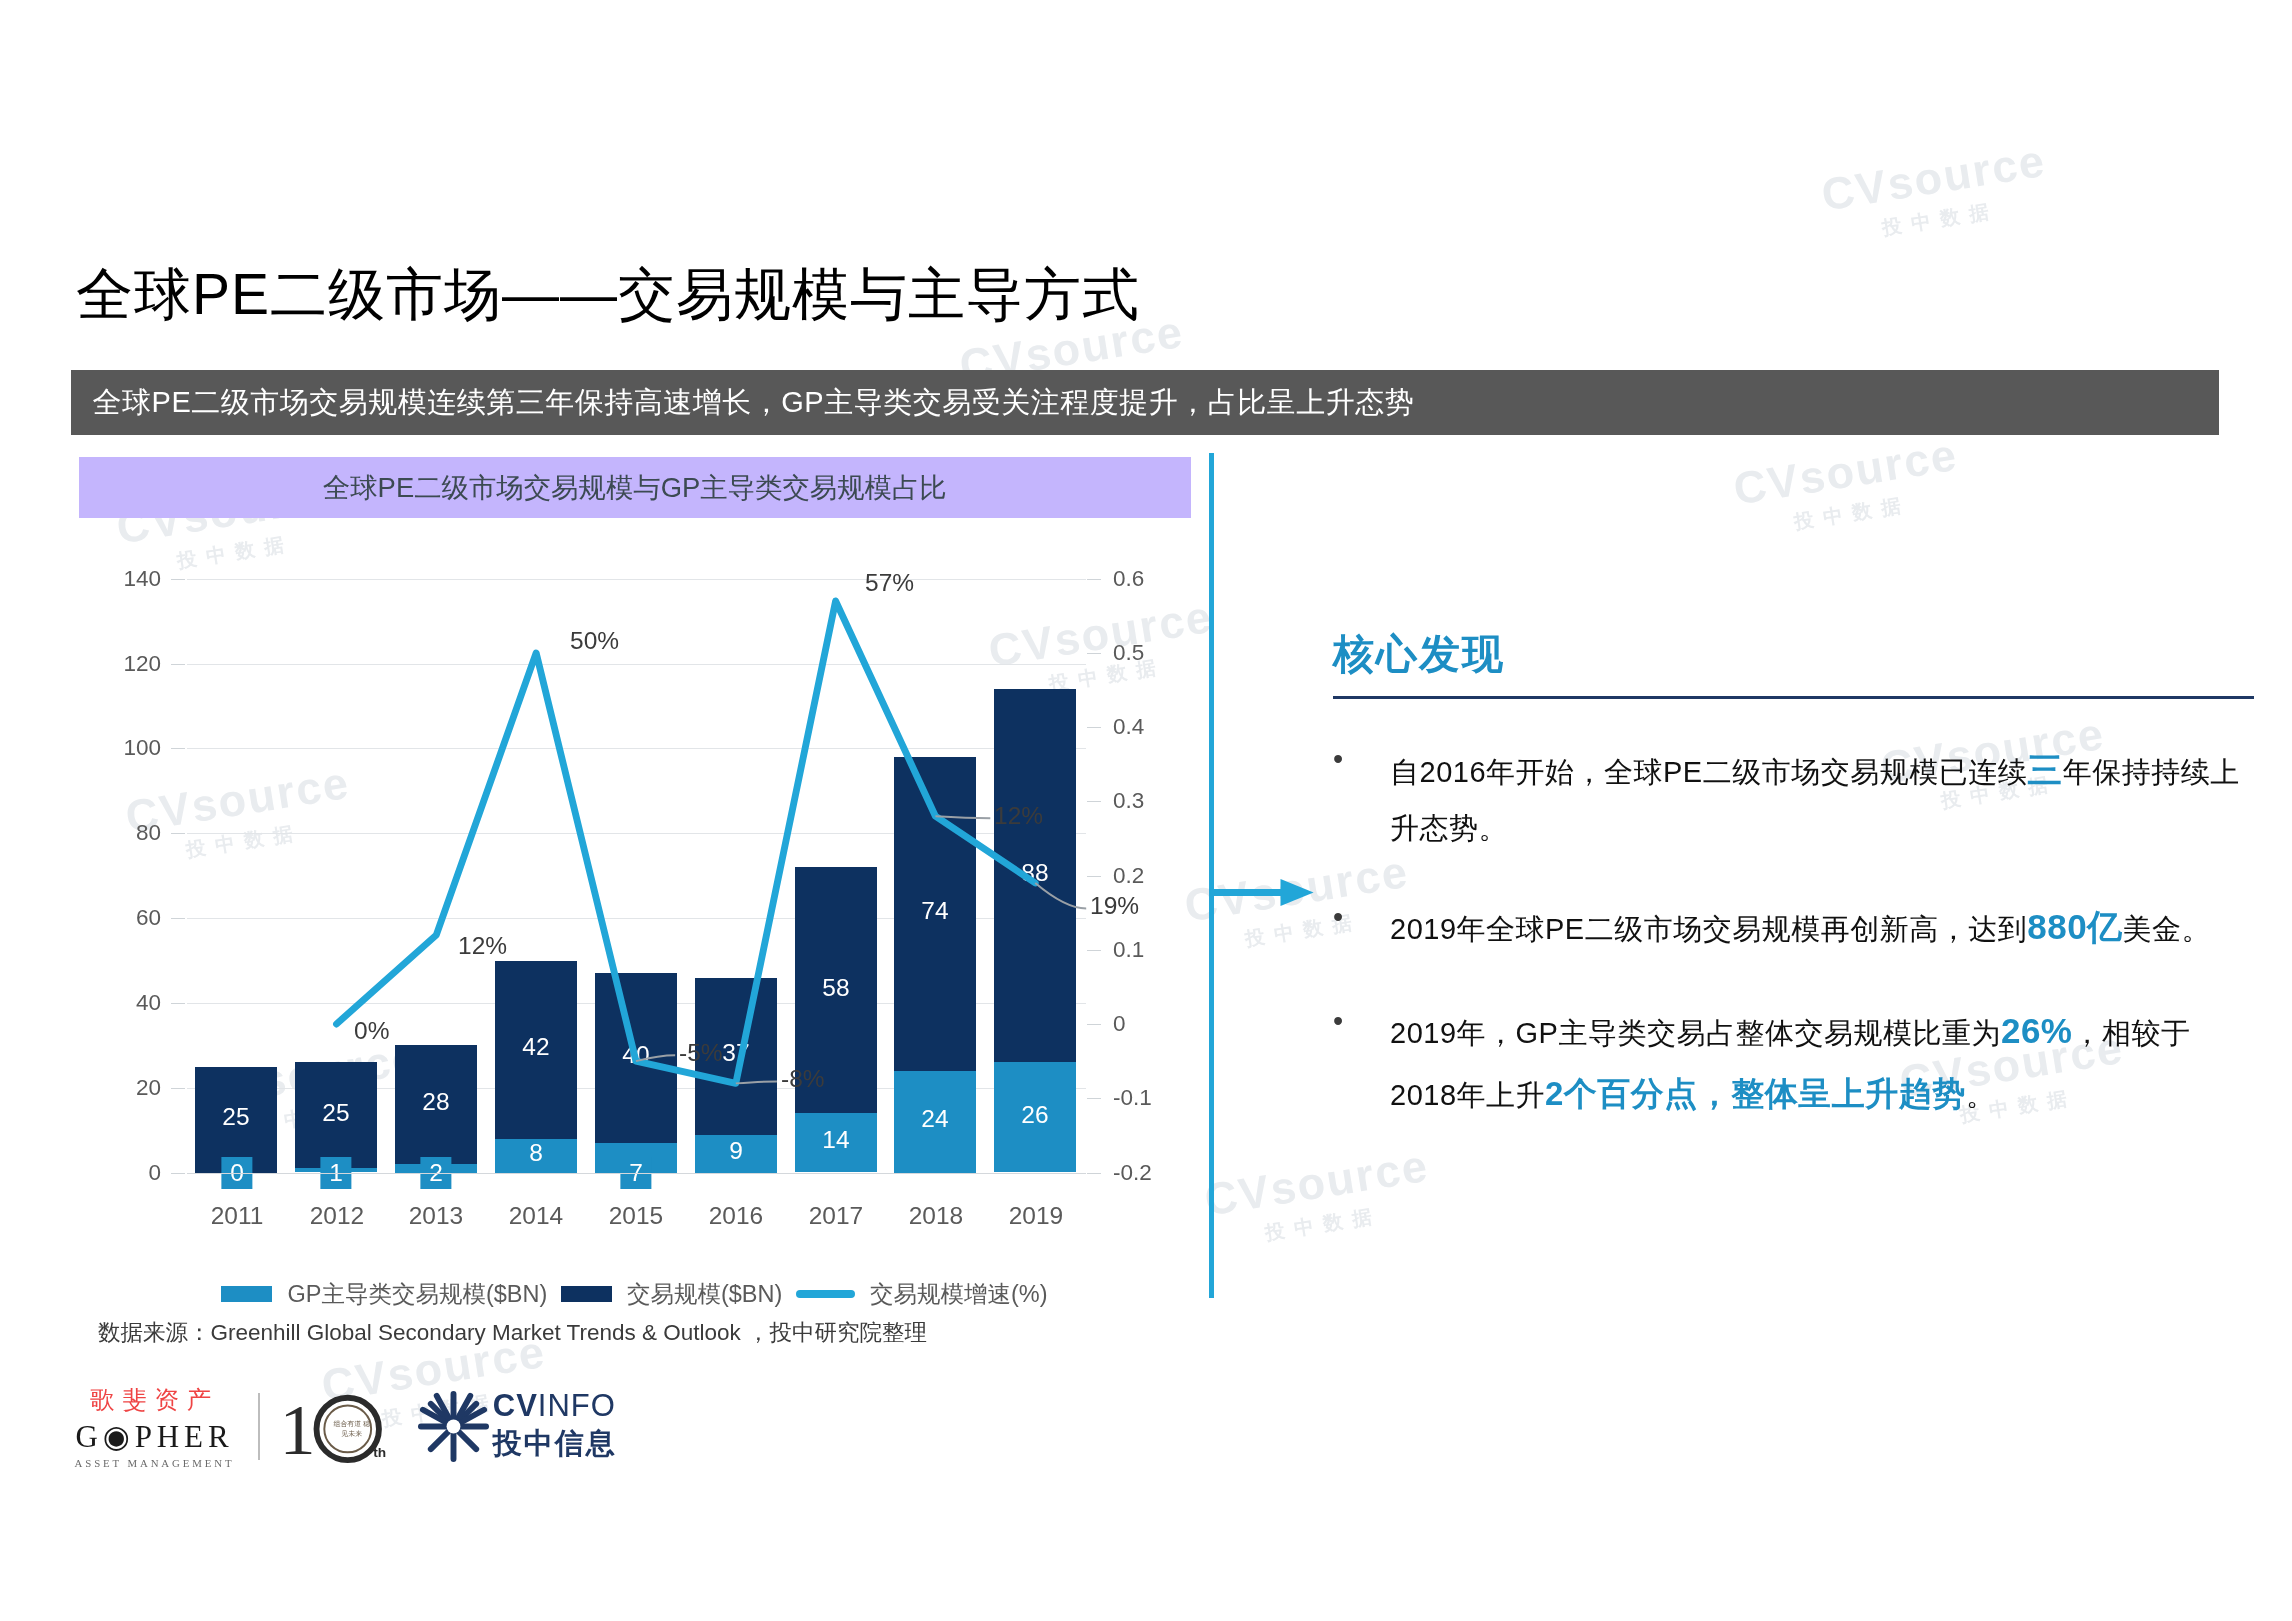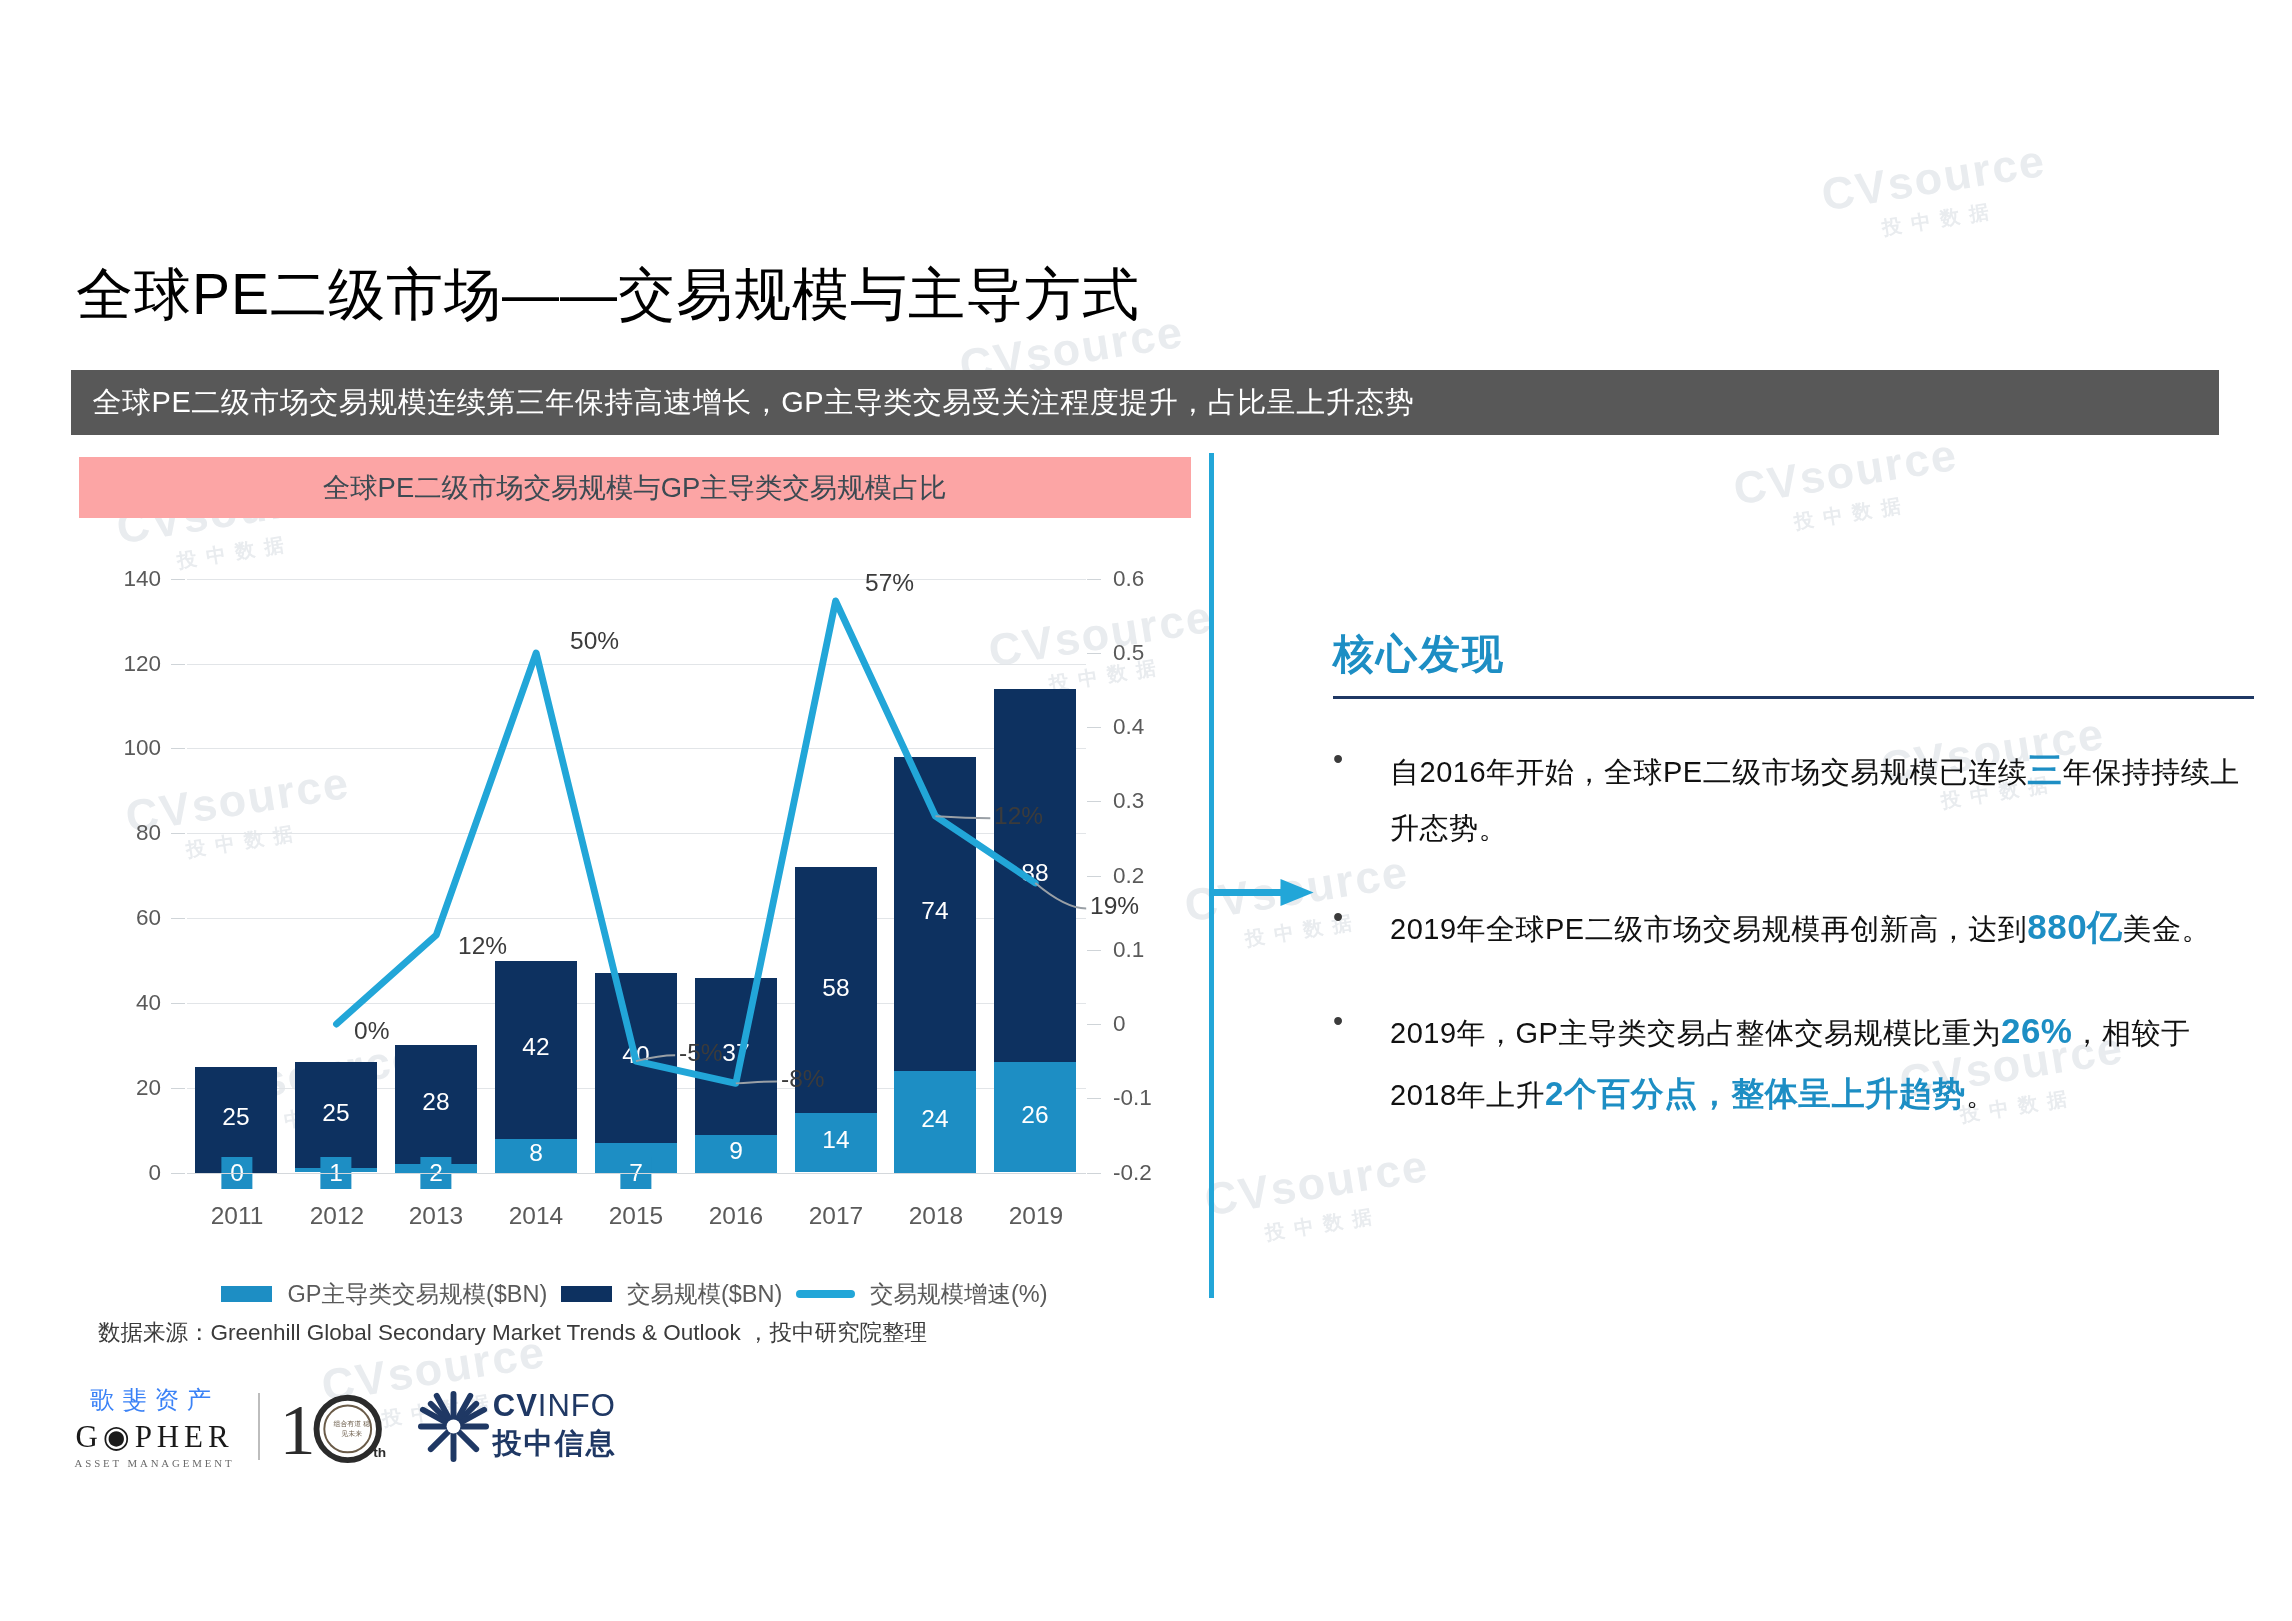--- a/index.html
+++ b/index.html
@@ -39,21 +39,21 @@
     display: flex; align-items: center;
     padding-left: 21.6px;
     z-index: 5;
   }
   #banner span { color: #ffffff; font-size: 29px; letter-spacing: 0.5px; }
 
   
   #chart-panel { position: absolute; left: 71px; top: 457px; width: 1127px; height: 882px; z-index: 4; }
   #chart-title-bar {
     position: absolute; left: 7.8px; top: 0; width: 1112px; height: 61px;
-    background: #fca5a5; display: flex; align-items: center; justify-content: center;
+    background: #c4b5fd; display: flex; align-items: center; justify-content: center;
   }
   #chart-title-bar span { color: #3c4a52; font-size: 27.4px; }
 
   #plot-area { position: absolute; left: 0; top: 108px; width: 1127px; height: 676px; }
 
   .ytick {
     position: absolute; right: 0; transform: translateY(-50%);
     font-size: 22.5px; color: #5a5a5a; text-align: right; width: 100%;
   }
   .y2tick {
@@ -109,21 +109,21 @@
   .hl2 { color: #1d8ec4; font-weight: 700; font-size: 33px; }
 
   
   #source {
     position: absolute; left: 98px; top: 1317px; font-size: 22.5px; color: #3b3b3b; z-index: 5;
   }
 
   
   #footer { position: absolute; left: 71px; top: 1372px; width: 549px; height: 108px; display:flex; align-items:center; z-index: 5;}
   .logo-gopher { text-align: center; width: 167px; }
-  .logo-gopher .cn { font-size: 24.5px; letter-spacing: 7.8px; color: #3b82f6; font-family:"Liberation Serif", serif;}
+  .logo-gopher .cn { font-size: 24.5px; letter-spacing: 7.8px; color: #ef4444; font-family:"Liberation Serif", serif;}
   .logo-gopher .en { font-size: 31px; letter-spacing: 4.9px; color: #1a1a1a; font-family:"Liberation Serif", serif; margin-top:2px;}
   .logo-gopher .sub { font-size: 10.8px; letter-spacing: 2.9px; color: #6a6a6a; font-family:"Liberation Serif", serif; margin-top:2.9px;}
   .logo-sep { width: 2px; height: 67px; background: #bdbdbd; margin: 0 19.6px; }
   .logo-10th { position: relative; width: 116px; height: 80px; }
   .logo-cv { display: flex; align-items: center; gap: 3px; margin-left: 21.6px; }
   .logo-cv-text .l1 { font-size: 31px; color: #1f3864; font-weight: 700; letter-spacing: 1px; }
   .logo-cv-text .l1 .thin { font-weight: 400; }
   .logo-cv-text .l2 { font-size: 29px; color: #1f3864; font-weight: 700; letter-spacing: 2px; }
 </style>
 </head>

